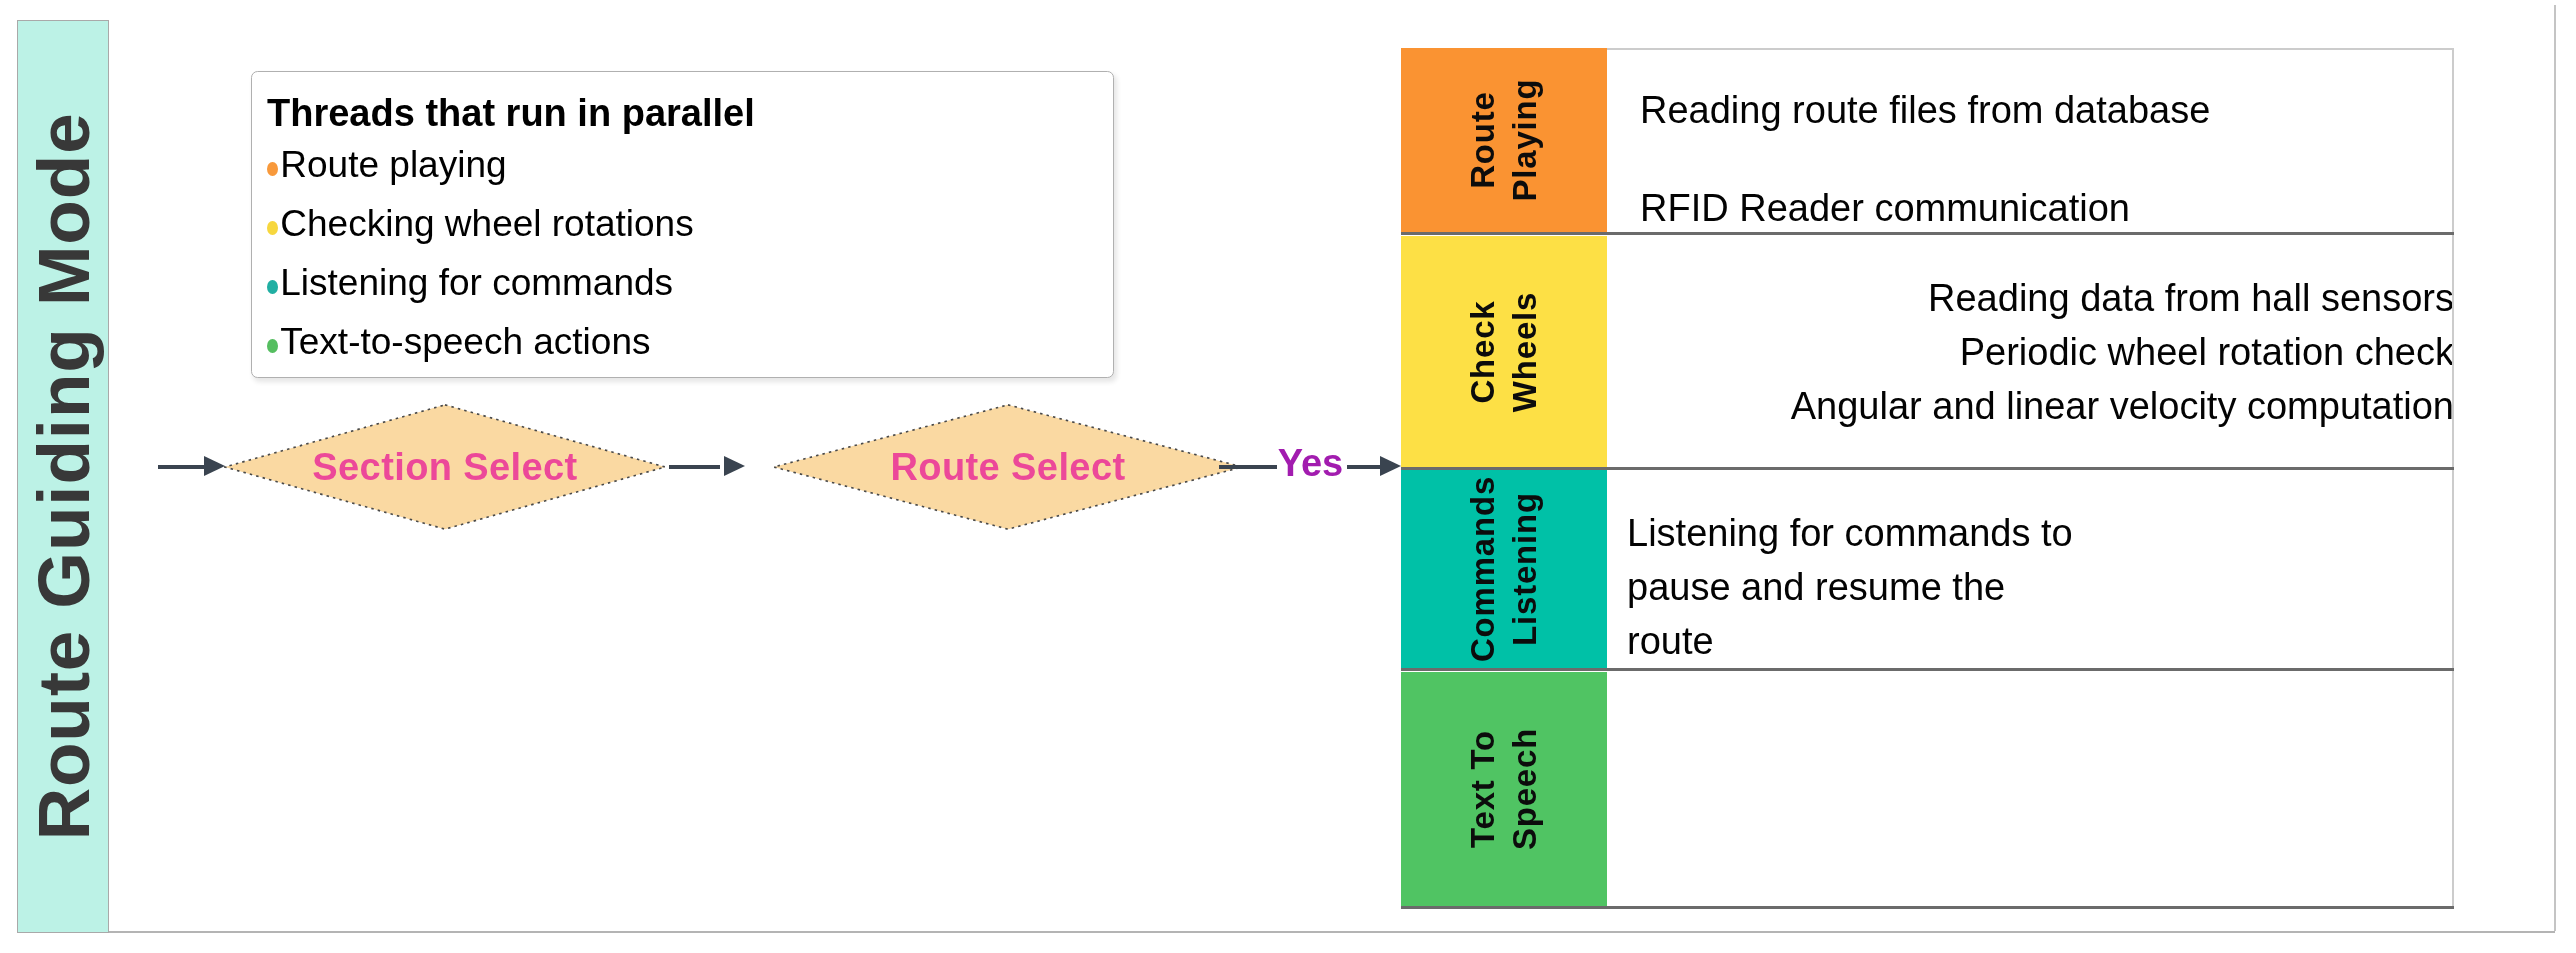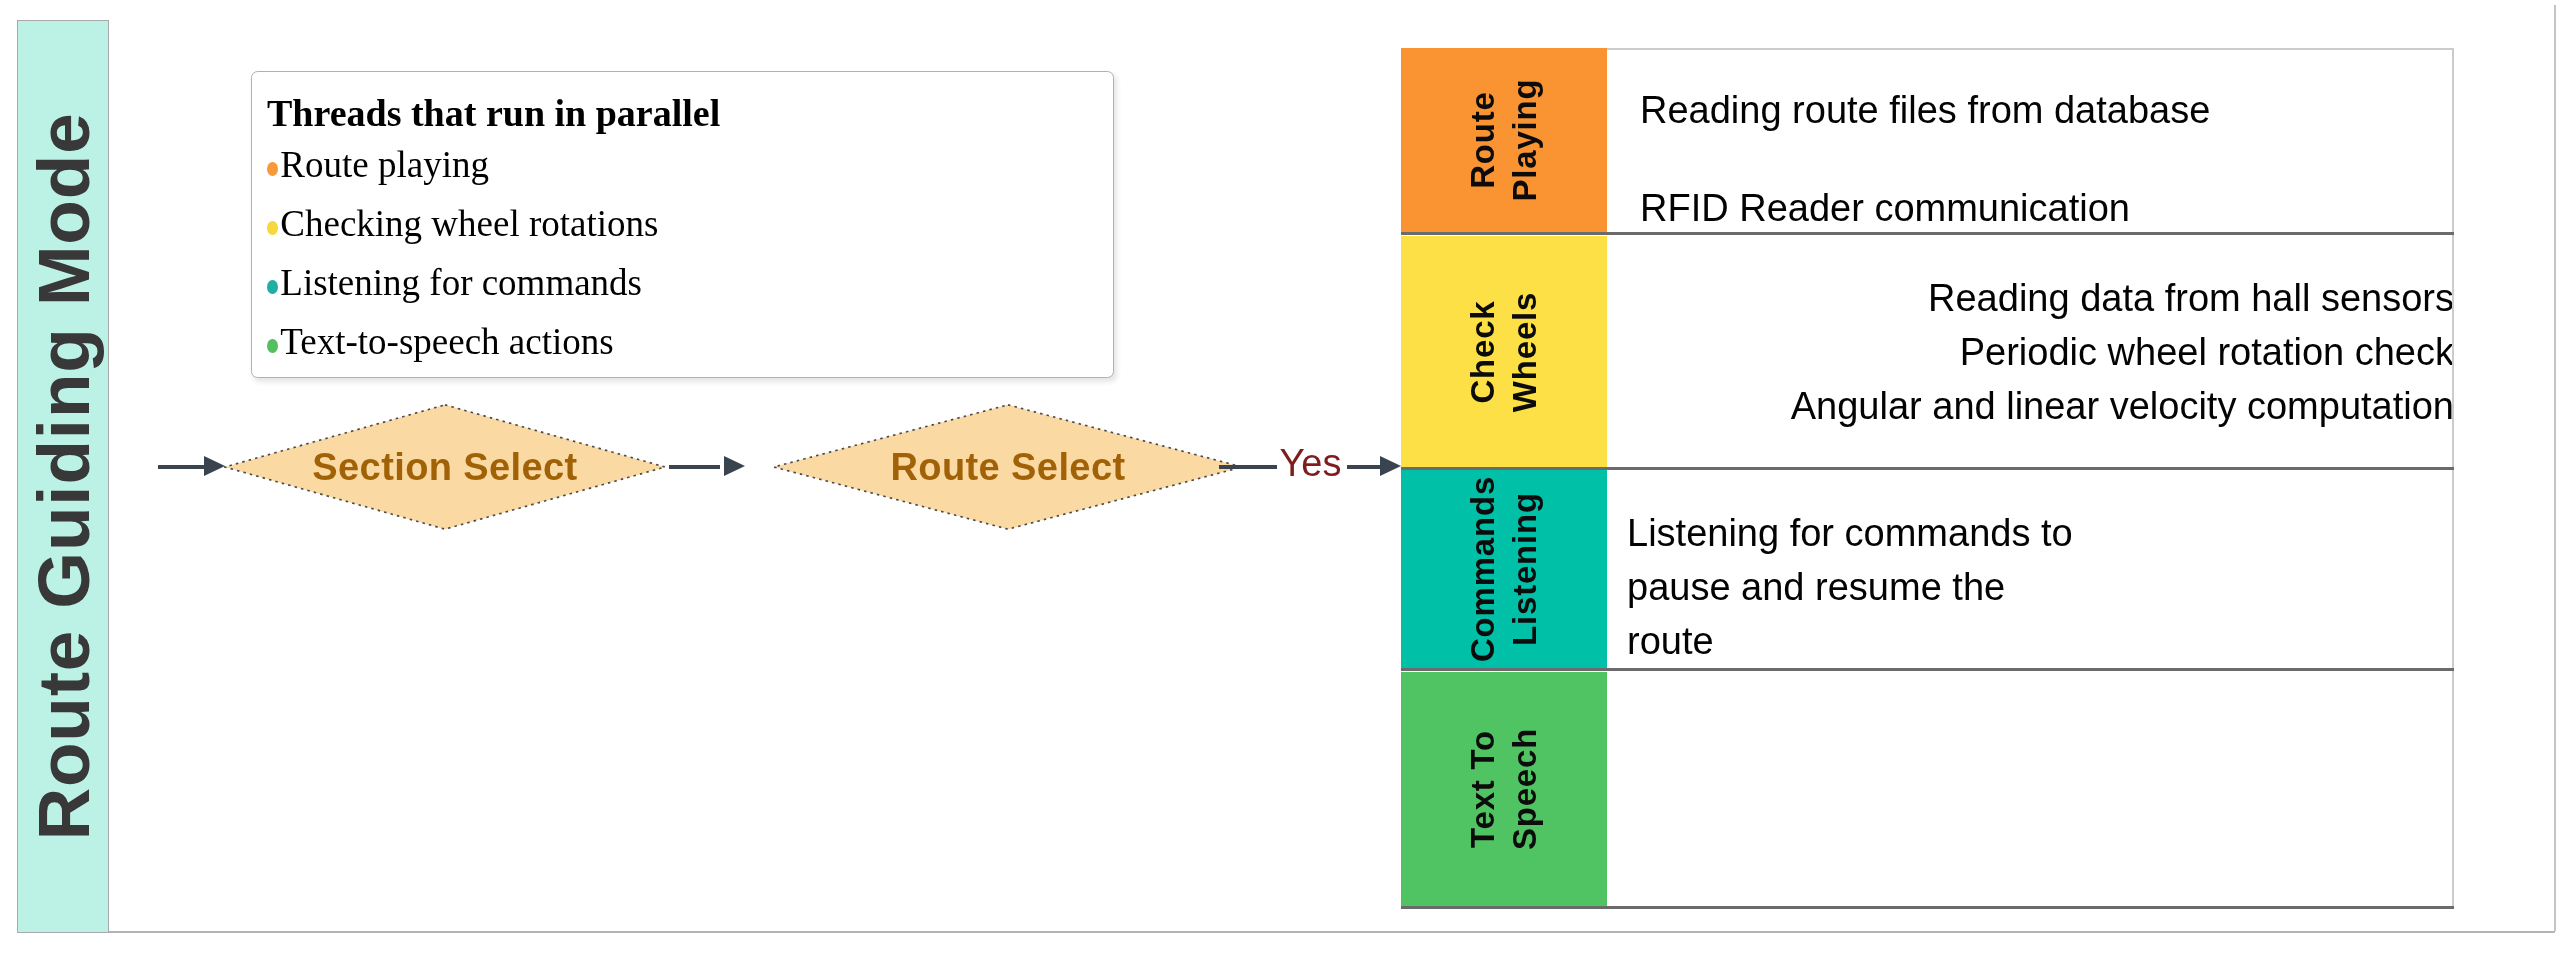--- a/index.html
+++ b/index.html
@@ -17,40 +17,40 @@
   }
   .sidebar .vtext{
     transform:rotate(-90deg);white-space:nowrap;
     font-size:73px;font-weight:bold;color:#383838;letter-spacing:0.8px;
   }
   
   .legend{
     position:absolute;left:251px;top:71px;width:863px;height:307px;
     background:#ffffff;border:1.7px solid #b0b0b0;border-radius:6.6px;
     box-shadow:2.5px 3.3px 5px rgba(0,0,0,0.10);
-    padding:20px 16.6px 0 15px;box-sizing:border-box;font-family:Liberation Serif, serif;
+    padding:20px 16.6px 0 15px;box-sizing:border-box;
   }
   .legend-title{font-size:38px;font-weight:bold;color:#000;line-height:43px;}
   .legend-item{display:flex;align-items:center;height:59px;}
   .legend-dot{flex:0 0 auto;width:10.8px;height:14px;border-radius:50%;margin:8.3px 2.5px 0 0;}
   .legend-label{font-size:37px;color:#000;line-height:50px;}
   
   .fline{position:absolute;height:4.2px;background:#3a4450;top:465px;}
   .fhead{position:absolute;width:0;height:0;top:456px;
     border-top:10.8px solid transparent;border-bottom:10.8px solid transparent;border-left:21.6px solid #3a4450;}
   .diamond{position:absolute;top:404px;height:126px;}
   .diamond svg{position:absolute;left:0;top:0;width:100%;height:100%;}
   .dlabel{
     position:absolute;left:0;top:0;width:100%;height:100%;
     display:flex;align-items:center;justify-content:center;
-    font-size:38px;font-weight:bold;color:#a16207;letter-spacing:0.4px;
+    font-size:38px;font-weight:bold;color:#ec4899;letter-spacing:0.4px;
   }
   .yes-label{
     position:absolute;left:1273px;top:442px;width:75px;text-align:center;
-    font-size:38px;font-weight:normal;color:#7f1d1d;
+    font-size:38px;font-weight:bold;color:#a21caf;
   }
   
   .hdr-cell{
     position:absolute;left:1401px;width:206px;
     display:flex;align-items:center;justify-content:center;
   }
   .hdr-rot{transform:rotate(-90deg);text-align:center;white-space:nowrap;}
   .hdr-rot span{display:block;font-size:33px;font-weight:bold;color:#0c0c0c;line-height:42px;letter-spacing:0.8px;}
   .desc-cell{
     position:absolute;left:1607px;width:847px;background:#ffffff;

